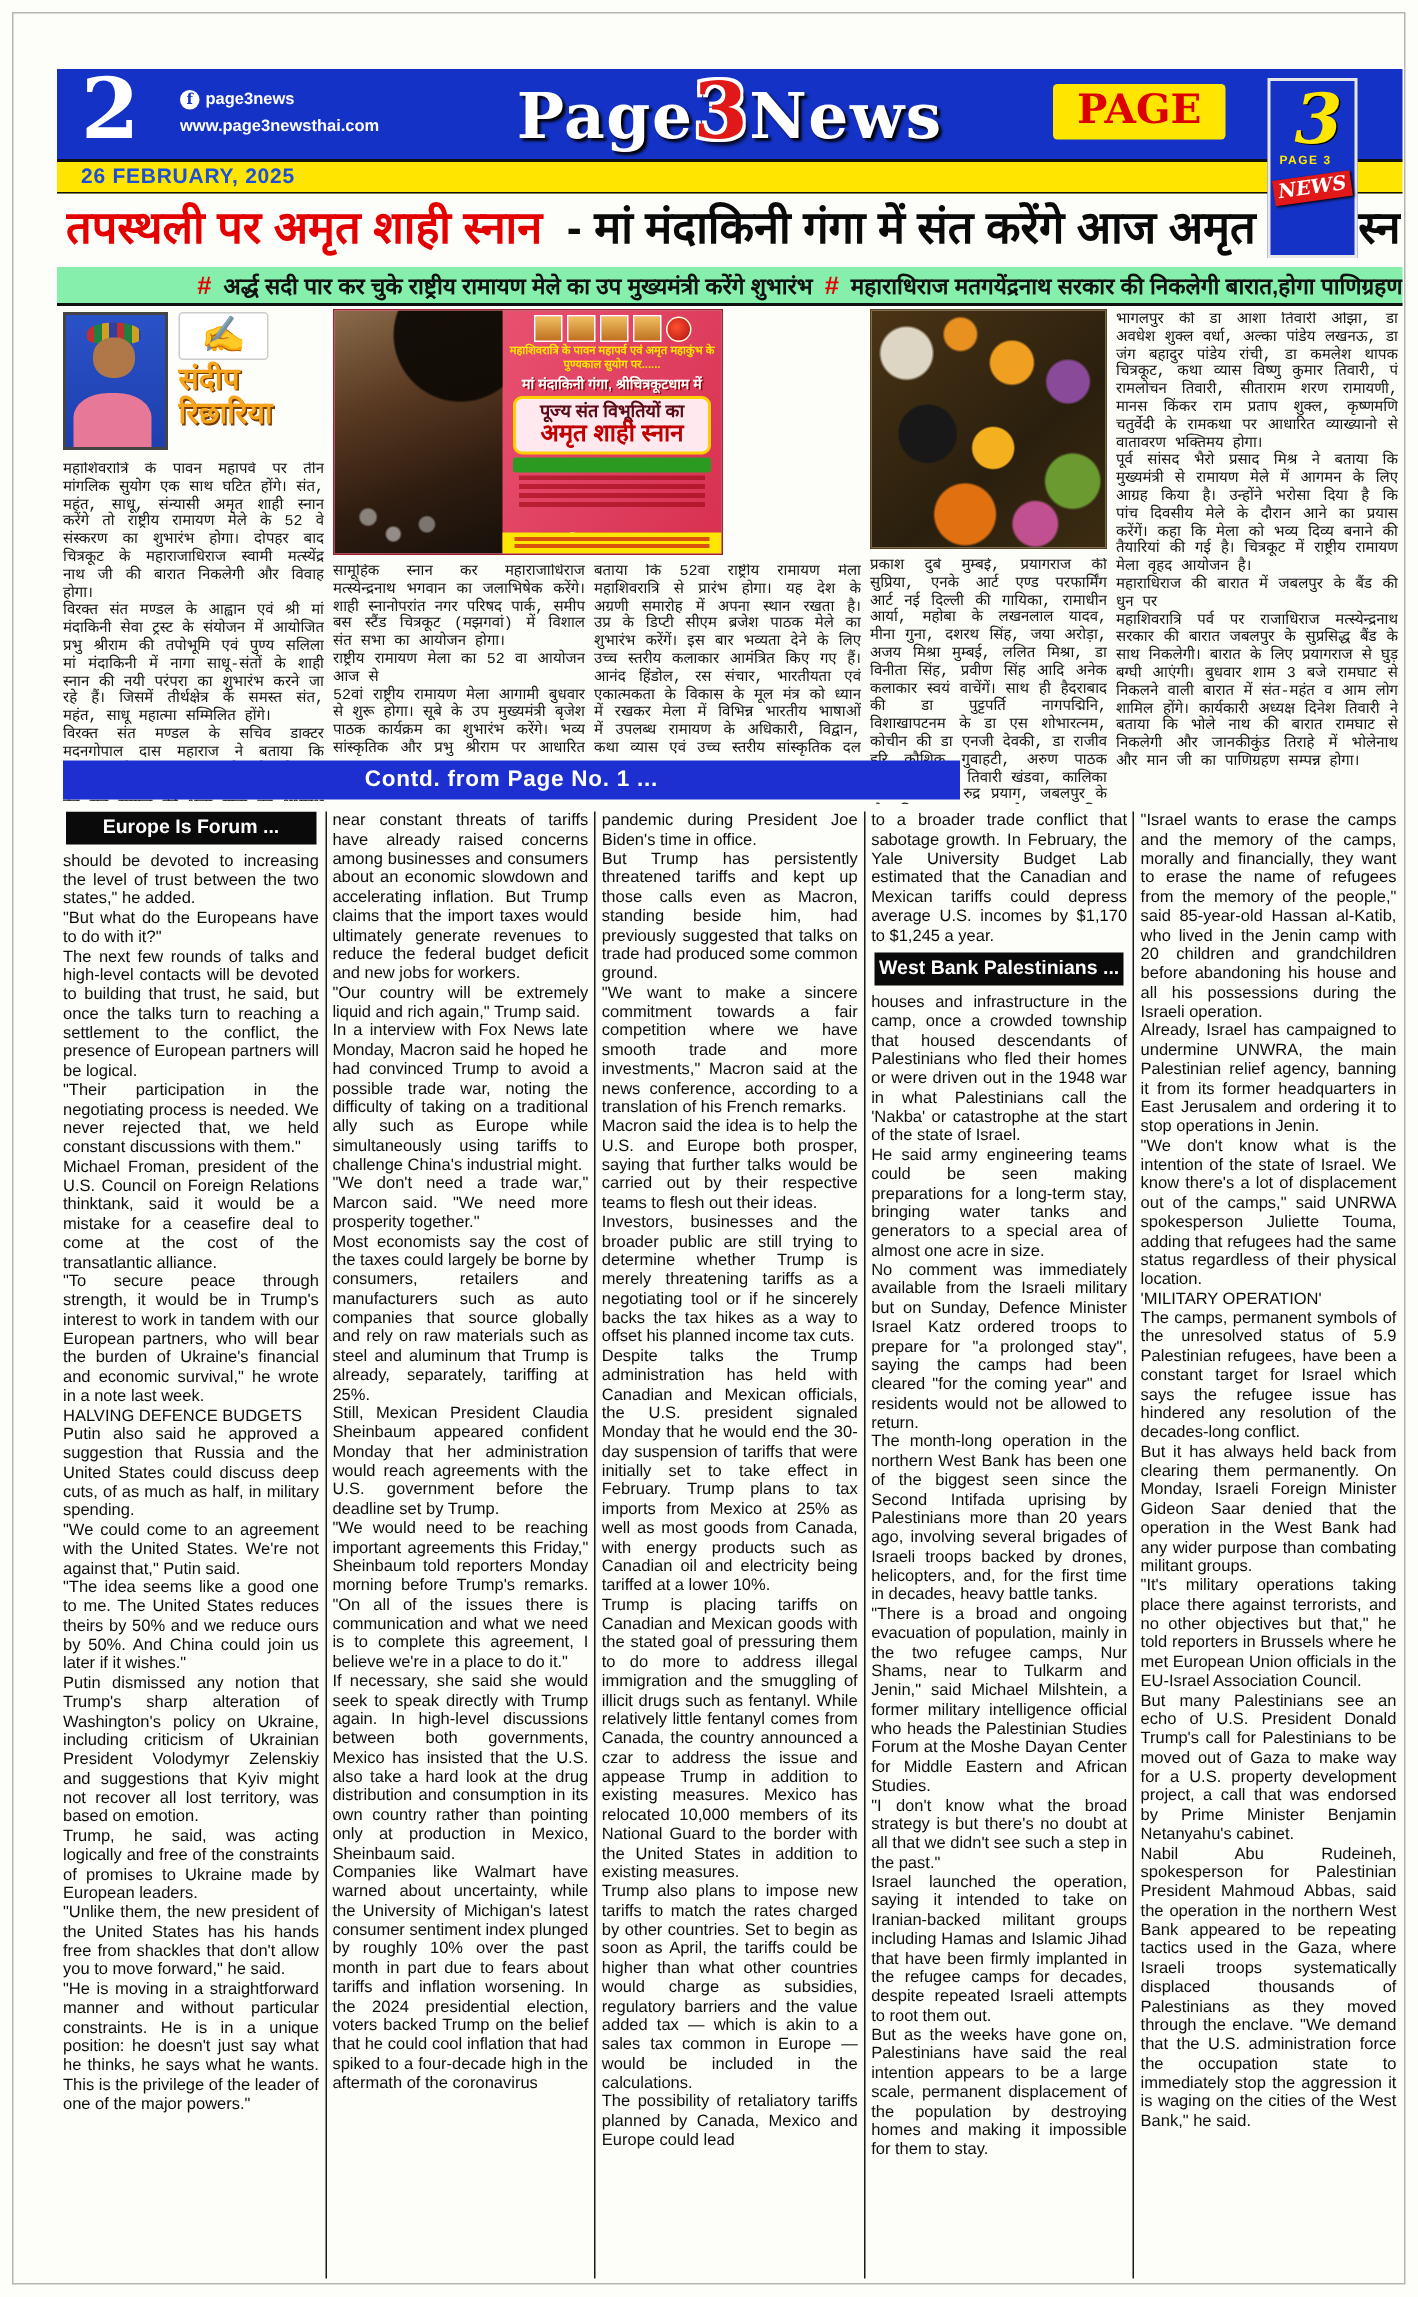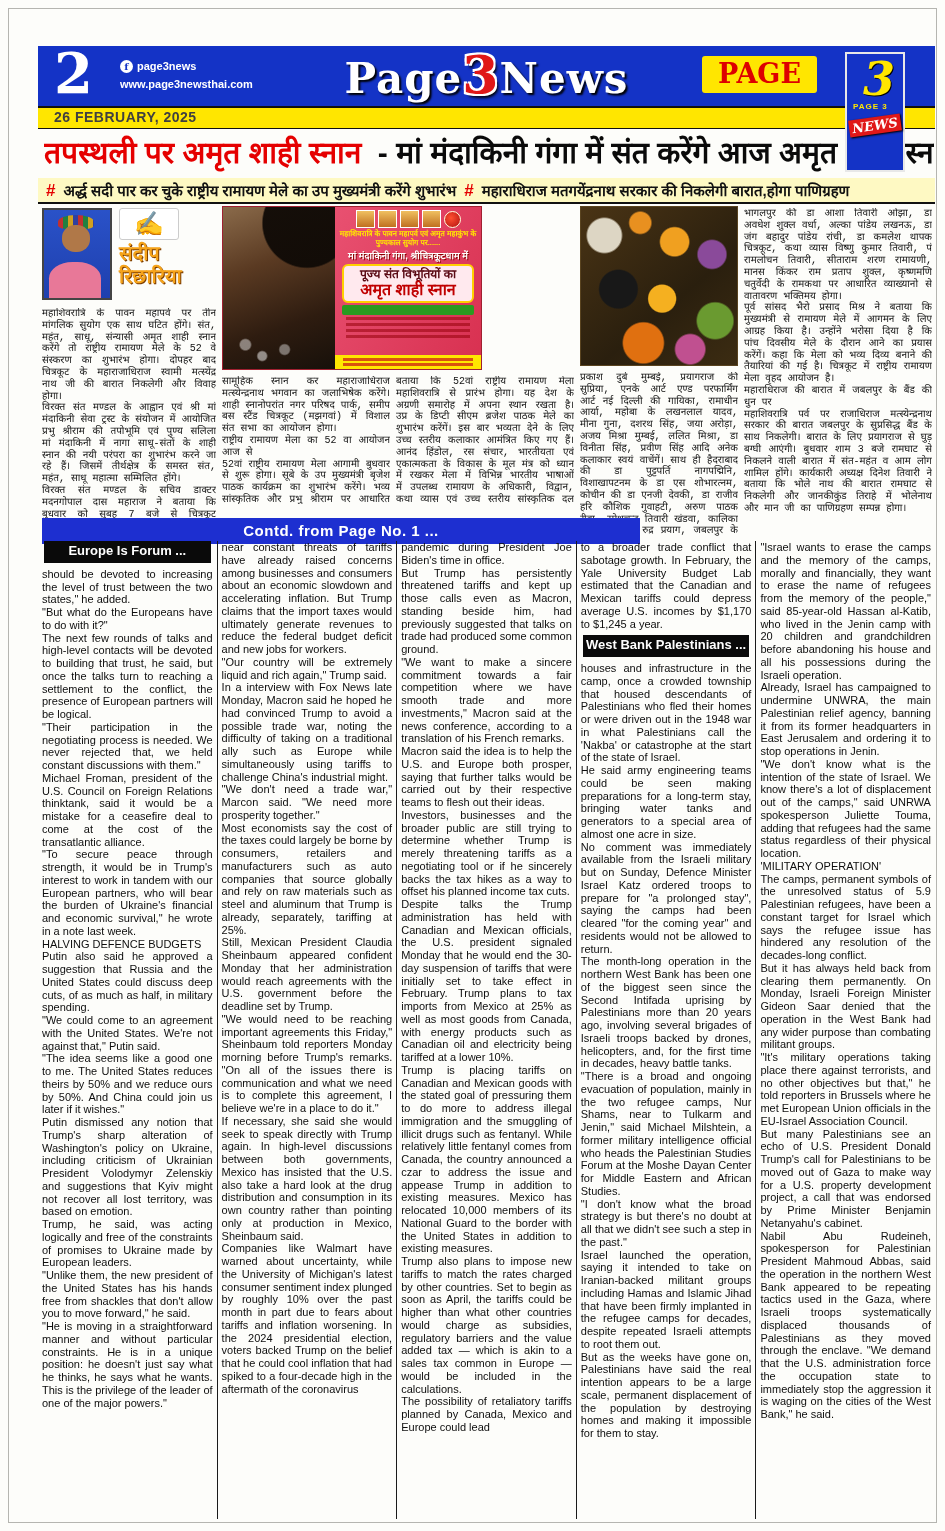--- a/index.html
+++ b/index.html
@@ -17,27 +17,27 @@
   .fb { display:inline-block; width:13px; height:13px; border-radius:50%; background:#fff; color:#1433c6; text-align:center; line-height:13px; font-size:10px; font-weight:bold; margin-right:4px; font-family:"DejaVu Serif", serif; }
   .logotype { position:absolute; left:0; right:0; top:0px; text-align:center; color:#fff; font-family:"DejaVu Serif", serif; font-weight:bold; font-size:42px; line-height:58px; text-shadow:2px 2px 2px #000; letter-spacing:1px; }
   .logotype .digit { color:#e01818; font-size:52px; text-shadow:-2px -2px 0 #fff, 2px -2px 0 #fff, -2px 2px 0 #fff, 2px 2px 0 #fff, 3px 4px 3px #000; }
   .world { position:absolute; right:118px; top:10px; background:#ffe600; color:#dd0000; font-family:"DejaVu Serif", serif; font-weight:bold; font-size:27px; line-height:34px; padding:1px 16px 2px; border-radius:3px; }
   .brandbox { position:absolute; left:845px; top:52px; width:60px; height:120px; background:#1433c6; border:2px solid #e8e8e8; box-sizing:border-box; z-index:5; }
   .bb3 { font-family:"DejaVu Serif", serif; font-size:46px; font-weight:bold; font-style:italic; color:#ffe600; text-align:right; padding:2px 8px 0 0; line-height:1; text-shadow:1px 1px 0 #000; }
   .bbp { color:#ffe600; font-size:8px; font-weight:bold; padding-left:6px; letter-spacing:1px; }
   .bbn { background:#e01818; color:#fff; font-style:italic; font-weight:bold; font-size:13px; text-align:center; transform:rotate(-8deg); margin:6px 2px 0; padding:1px 0; font-family:"DejaVu Serif", serif; box-shadow:1px 1px 2px #000; }
 
   .datestrip { position:absolute; left:38px; top:106px; width:897px; height:23px; background:#ffe600; border-top:2px solid #111; border-bottom:1px solid #111; box-sizing:border-box; }
-  .datestrip span { display:inline-block; font-size:14px; font-weight:bold; padding-left:16px; line-height:19px; color:#404040; letter-spacing:0.5px; }
+  .datestrip span { display:inline-block; font-size:14px; font-weight:bold; padding-left:16px; line-height:19px; color:#1d4ed8; letter-spacing:0.5px; }
 
   
   .headline { position:absolute; left:44px; top:131px; width:890px; height:44px; white-space:nowrap; overflow:hidden; font-weight:bold; font-size:30px; line-height:44px; }
   .headline .red { color:#e50000; }
   .headline .blk { color:#0a0a0a; margin-left:8px; }
-  .subheadline { position:absolute; left:38px; top:178px; width:897px; height:26px; background:#fef9c3; text-align:left; font-weight:bold; font-size:15px; line-height:26px; overflow:hidden; border-bottom:2px solid #111; box-sizing:border-box; white-space:nowrap; }
+  .subheadline { position:absolute; left:38px; top:178px; width:897px; height:26px; background:#86efac; text-align:right; font-weight:bold; font-size:15px; line-height:26px; overflow:hidden; border-bottom:2px solid #111; box-sizing:border-box; white-space:nowrap; }
   .subheadline .hash { color:#e50000; margin:0 8px; font-size:17px; }
 
   
   .hindi-sec { position:absolute; left:38px; top:206px; width:897px; height:332px; }
   .dev-text { position:absolute; font-size:10px; line-height:1.18; text-align:justify; white-space:pre-line; overflow:hidden; color:#141414;font-family:Liberation Mono, monospace; }
   .author { position:absolute; left:4px; top:2px; width:174px; height:94px; display:flex; }
   .aphoto { width:66px; height:88px; border:2px solid #444; background:linear-gradient(#2a52c8,#1e3fae); position:relative; flex:none; }
   .cap { position:absolute; top:5px; left:14px; width:36px; height:14px; border-radius:50% 50% 25% 25%; background:repeating-linear-gradient(90deg,#c03030 0 5px,#208040 5px 10px,#d0a020 10px 15px,#3040a0 15px 20px); }
   .face { position:absolute; top:15px; left:18px; width:28px; height:27px; border-radius:46%; background:#b07848; }
   .shirt { position:absolute; bottom:0; left:5px; width:52px; height:36px; border-radius:45% 45% 0 0; background:#e87898; }
@@ -78,21 +78,21 @@
       radial-gradient(circle at 60% 22%, #f0a020 0 9%, transparent 10%),
       radial-gradient(circle at 84% 30%, #8a4a9a 0 8%, transparent 9%),
       radial-gradient(circle at 24% 52%, #181818 0 13%, transparent 14%),
       radial-gradient(circle at 52% 58%, #f5b020 0 11%, transparent 12%),
       radial-gradient(circle at 86% 72%, #6a9a30 0 10%, transparent 11%),
       radial-gradient(circle at 40% 86%, #e07010 0 12%, transparent 13%),
       radial-gradient(circle at 70% 90%, #c05090 0 8%, transparent 9%),
       linear-gradient(140deg,#4a3415,#2a1f0e 60%,#3c2c12); }
   .hcol4 { left:542px; top:166px; width:158px; height:164px; }
   .hcol5 { left:706px; top:2px; width:188px; height:328px; }
-  .contd { position:absolute; left:4px; top:312px; width:598px; height:26px; background:#1d2fd0; color:#fff; font-weight:bold; font-size:15px; text-align:center; line-height:26px; letter-spacing:0.5px; }
+  .contd { position:absolute; left:4px; top:301px; width:598px; height:26px; background:#1d2fd0; color:#fff; font-weight:bold; font-size:15px; text-align:center; line-height:26px; letter-spacing:0.5px; }
 
   
   .english-sec { position:absolute; left:38px; top:541px; width:897px; height:978px; display:flex; }
   .ecol { flex:1 1 0; border-right:1px solid #1a1a1a; padding:0 4px; box-sizing:border-box; overflow:hidden; }
   .ecol:last-child { border-right:none; }
   .ehead { background:#0a0a0a; color:#fff; font-weight:bold; font-size:13px; text-align:center; padding:3px 2px 4px; margin:0 2px 5px; line-height:1.15; }
   .ehead.mid { margin-top:5px; }
   .etext { font-size:11px; line-height:1.16; text-align:justify; white-space:pre-line; color:#0d0d0d; }
 </style>
 </head>

